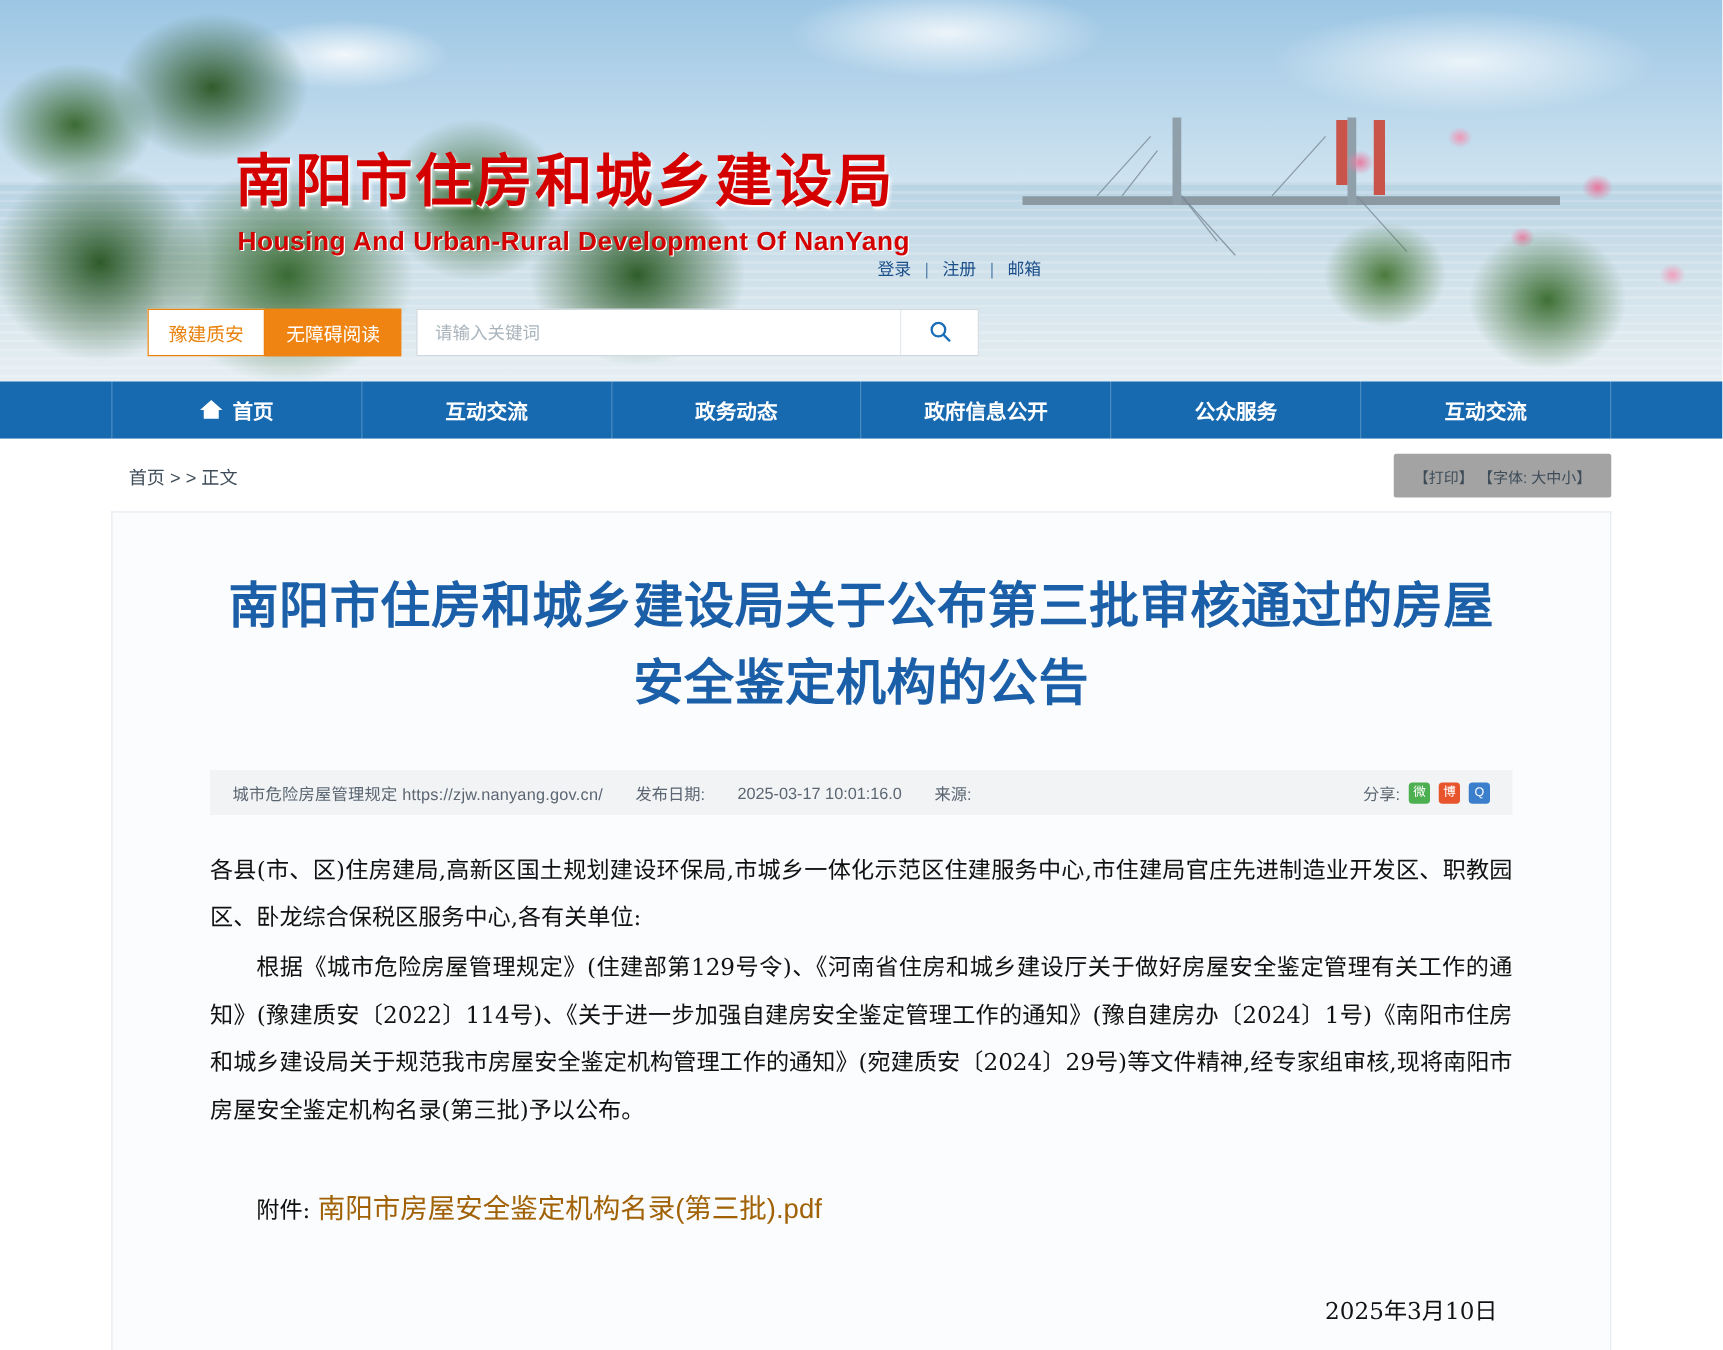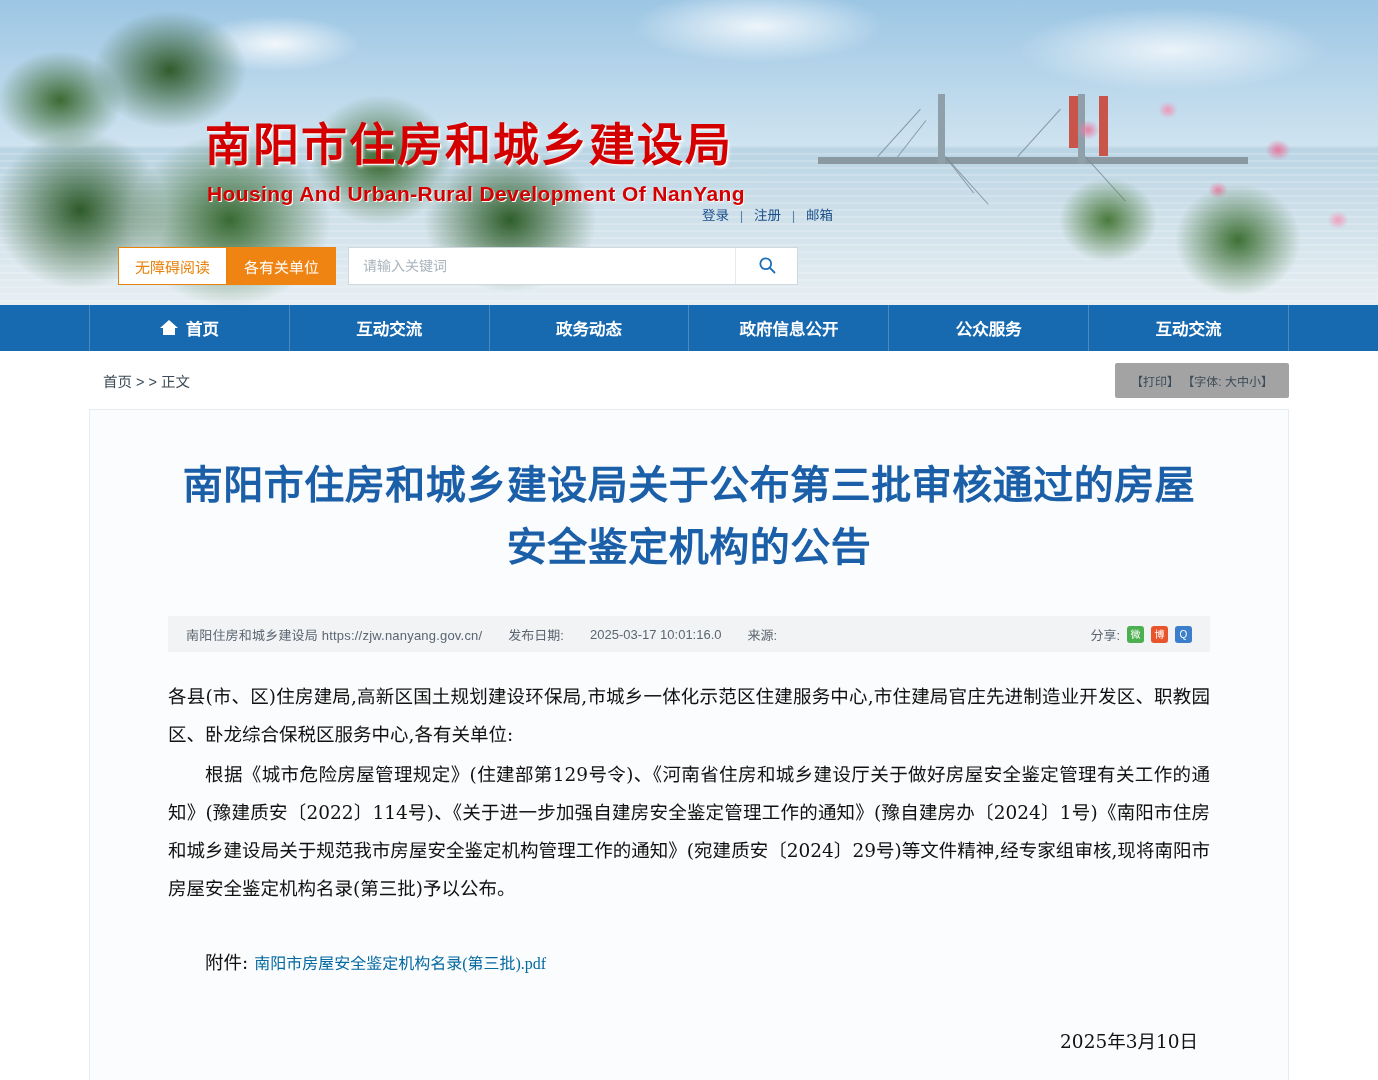--- a/index.html
+++ b/index.html
@@ -70,21 +70,21 @@
       radial-gradient(16px 14px at 40px 60px, #e77fa4, rgba(231,127,164,0) 70%),
       radial-gradient(14px 12px at 120px 40px, #ef97b6, rgba(239,151,182,0) 70%),
       radial-gradient(18px 15px at 230px 80px, #e8799f, rgba(232,121,159,0) 70%),
       radial-gradient(15px 13px at 290px 150px, #f0a0bd, rgba(240,160,189,0) 70%),
       radial-gradient(14px 12px at 170px 120px, #ea86a9, rgba(234,134,169,0) 70%);
   }
   .stack { position: absolute; top: 96px; right: 270px; width: 9px; height: 60px; background: #c9554a; }
   .stack.b { right: 300px; height: 52px; }
 
   .brand {
-    position: absolute; left: 205px; top: 108px; z-index: 5;
+    position: absolute; left: 188px; top: 108px; z-index: 5;
   }
   .brand-cn {
     font-size: 46px; font-weight: bold; letter-spacing: 2px;
     color: #d40000;
     text-shadow: 1px 1px 0 #fff, 2px 2px 3px rgba(255,255,255,.7);
     font-family: "Liberation Sans", "DejaVu Sans", sans-serif;
     margin: 0;
   }
   .brand-en {
     margin: 8px 0 0 2px;
@@ -196,21 +196,21 @@
   .sicon.qz { background: #3b7ecb; }
 
   .body {
     margin-top: 26px; font-family: "DejaVu Serif", "Liberation Serif", serif;
     font-size: 18.5px; line-height: 2.05; color: #111;
     text-align: justify;
   }
   .body p { margin: 0 0 2px 0; }
   .body p.ind { text-indent: 2em; }
   .attach { margin-top: 36px; text-indent: 2em; font-size: 18.5px; }
-  .attach a { color: #0369a1; text-decoration: none; font-family: Liberation Serif, serif; font-size: 16px; }
+  .attach a { color: #a16207; text-decoration: none; font-family: Liberation Sans, sans-serif; font-size: 22px; }
   .signdate { margin-top: 42px; text-align: right; font-size: 18.5px; padding-right: 12px; }
 </style>
 </head>
 <body>
 
 <div class="page">
 
   <div class="banner">
     <div class="sky"></div>
     <div class="water"></div>
@@ -238,22 +238,22 @@
 
     <div class="toplinks">
       <a href="#">登录</a>
       <span class="sep">|</span>
       <a href="#">注册</a>
       <span class="sep">|</span>
       <a href="#">邮箱</a>
     </div>
 
     <div class="searchbar">
-      <div class="btn-access">无障碍阅读</div>
-      <div class="btn-elder">各有关单位</div>
+      <div class="btn-access">豫建质安</div>
+      <div class="btn-elder">无障碍阅读</div>
       <div class="search-wrap">
         <input type="text" placeholder="请输入关键词" style="">
         <button class="search-btn">
           <span>
             <svg width="20" height="20" viewBox="0 0 24 24" fill="none" stroke-width="2.2">
               <circle cx="10.5" cy="10.5" r="6.5"></circle>
               <line x1="15.5" y1="15.5" x2="21" y2="21" stroke-linecap="round"></line>
             </svg>
           </span>
         </button>
@@ -297,21 +297,21 @@
         <span>【字体: 大中小】</span>
       </div>
     </div>
   </div>
 
   <div class="artwrap">
     <div class="article">
       <h1 class="title">南阳市住房和城乡建设局关于公布第三批审核通过的房屋安全鉴定机构的公告</h1>
 
       <div class="meta">
-        <span class="src">南阳住房和城乡建设局 https://zjw.nanyang.gov.cn/</span>
+        <span class="src">城市危险房屋管理规定 https://zjw.nanyang.gov.cn/</span>
         <span>发布日期:</span>
         <span>2025-03-17 10:01:16.0</span>
         <span>来源:</span>
         <span></span>
         <span class="share">
           <span>分享:</span>
           <span class="sicon wx">微</span>
           <span class="sicon wb">博</span>
           <span class="sicon qz">Q</span>
         </span>

